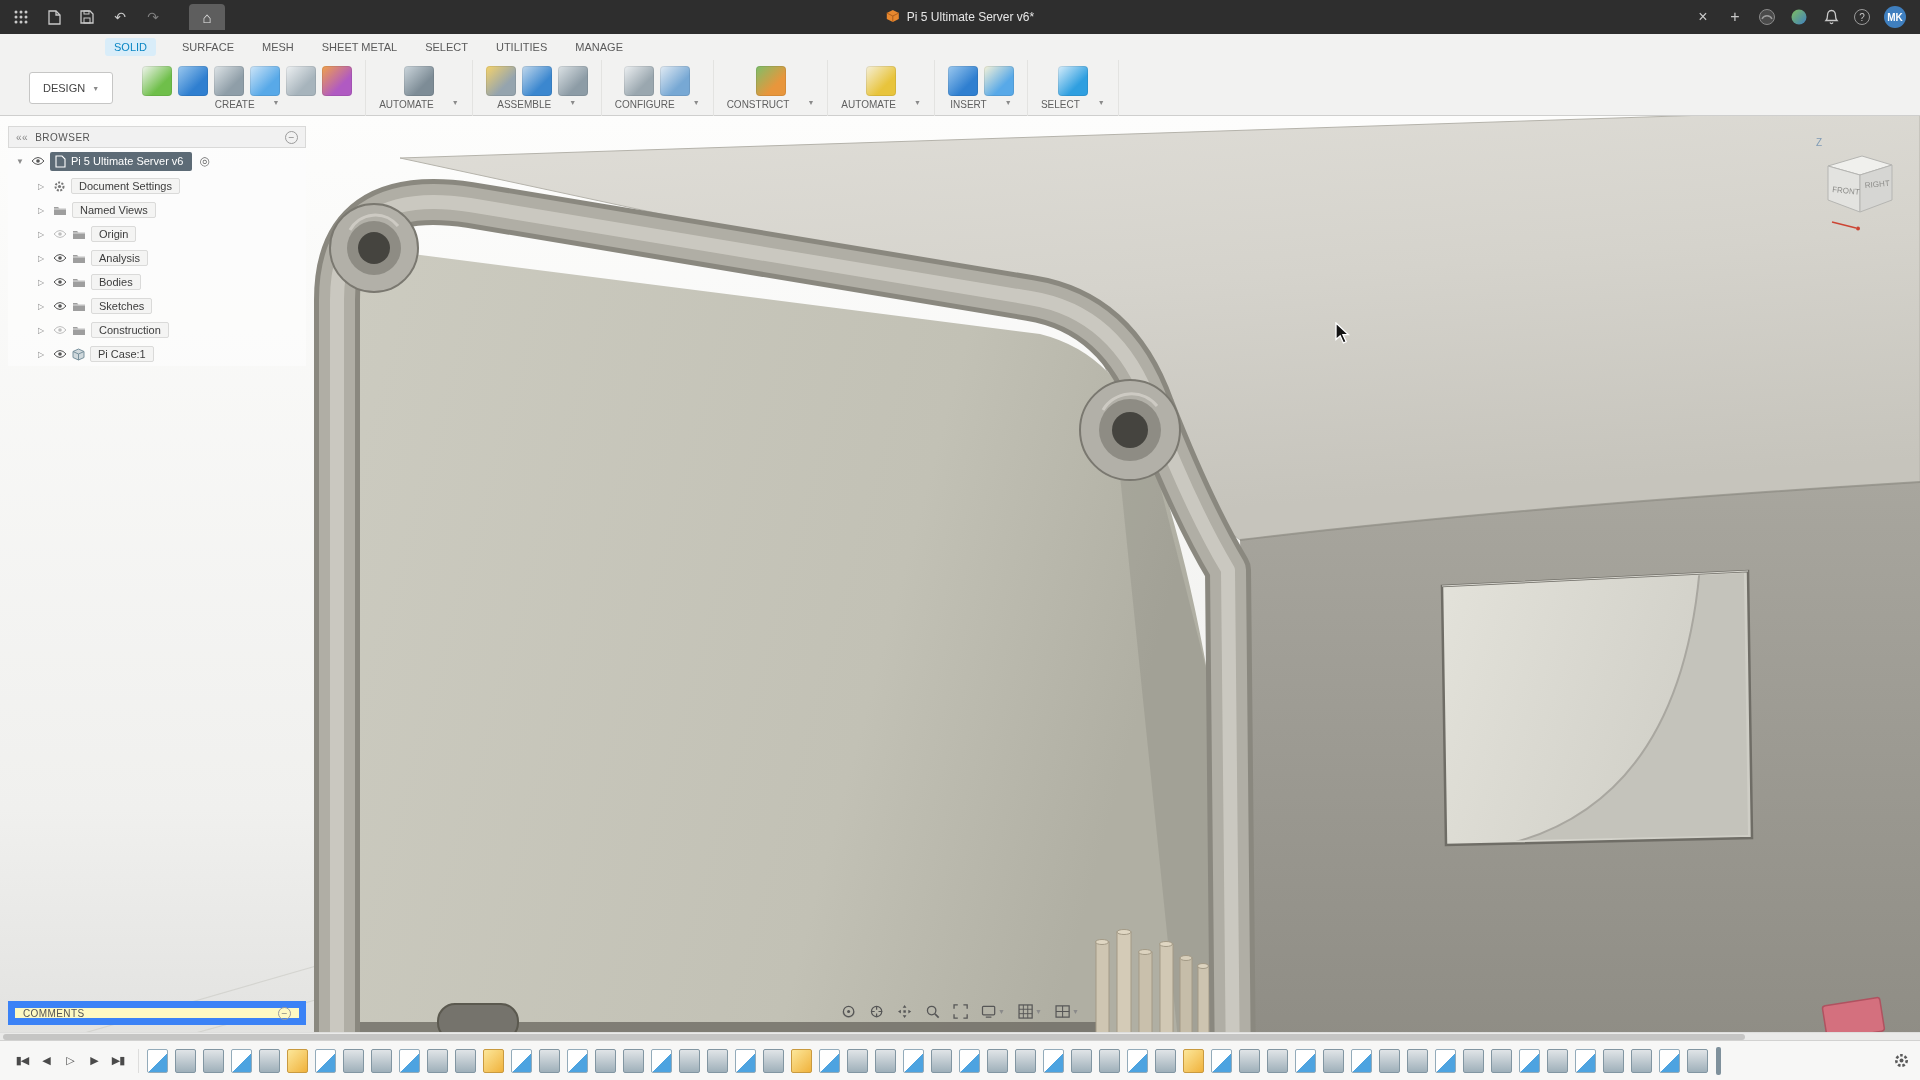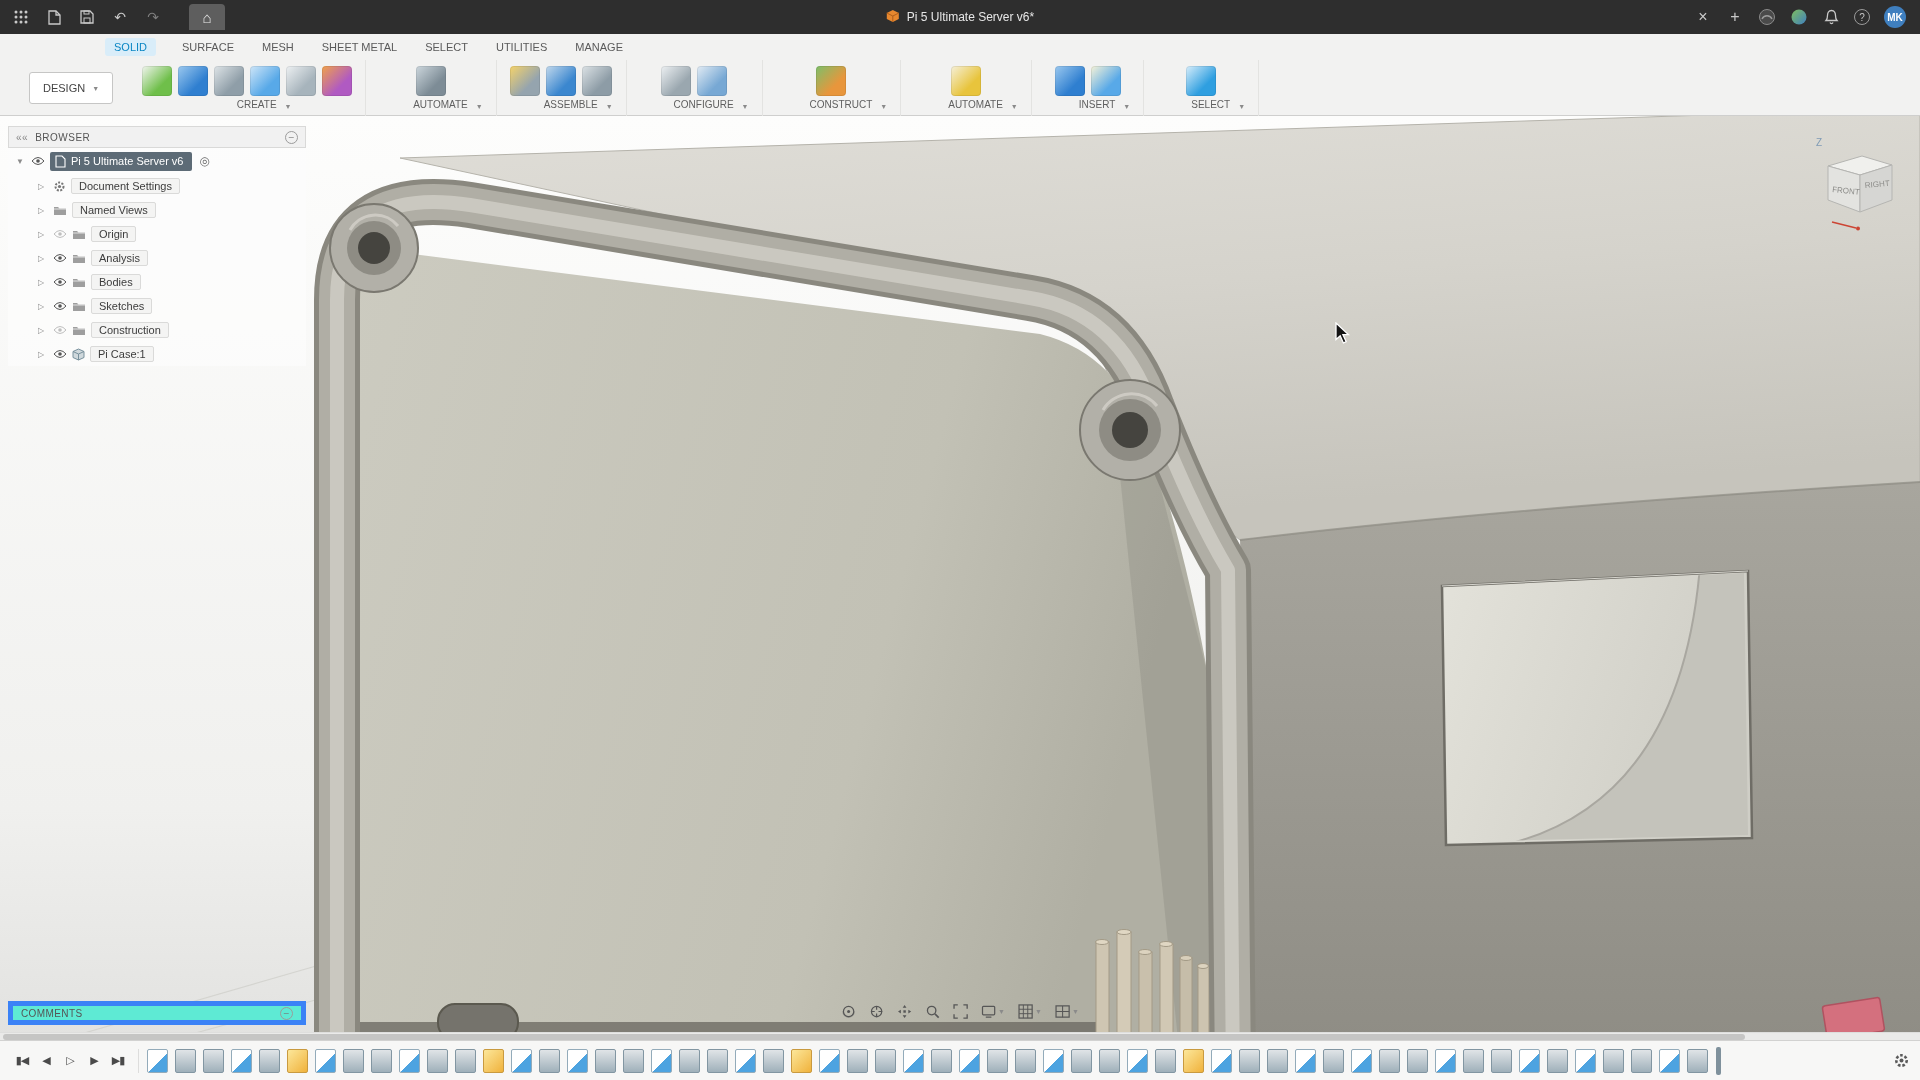--- a/index.html
+++ b/index.html
@@ -22,21 +22,21 @@
   #ribbon{height:82px;background:#f2f2f1;border-bottom:1px solid #cfcfce;position:relative;z-index:9;}
   #ribbon-tabs{display:flex;align-items:center;gap:24px;height:26px;padding-left:84px;font-size:11px;color:#5a5a5a;margin-left:21px;}
   .rtab{padding:3px 2px;cursor:default;}
   .rtab.active{color:#0b87c4;background:#d9edf9;border-radius:3px;padding:3px 9px;}
   #ribbon-tools{display:flex;align-items:stretch;height:56px;padding-left:29px;}
   .design-btn{align-self:center;background:#fff;border:1px solid #c6c6c5;border-radius:3px;padding:9px 13px;font-size:11px;color:#444;display:flex;align-items:center;gap:7px;margin-right:16px;}
   #toolbar-groups{display:flex;}
   .tgroup{display:flex;flex-direction:column;align-items:center;justify-content:center;padding:0 13px;border-right:1px solid #e3e3e1;}
   .gicons{display:flex;gap:6px;margin-bottom:3px;}
   .ticon{width:30px;height:30px;border-radius:4px;box-shadow:inset 0 0 0 1px rgba(0,0,0,.08);}
-  .glabel{font-size:10px;color:#5f5f5f;display:flex;align-items:flex-end;gap:8px;margin-left:34px;}
+  .glabel{font-size:10px;color:#5f5f5f;display:flex;align-items:flex-start;gap:18px;}
   .caret{font-size:7px;color:#8a8a8a;}
 
   
   #viewport{position:absolute;top:116px;left:0;width:1920px;height:924px;overflow:hidden;z-index:0;}
   #scene{position:absolute;left:0;top:0;}
   #viewcube{position:absolute;right:22px;top:18px;z-index:6;}
   .cursor{position:absolute;z-index:9;}
 
   
   #browser-panel{position:absolute;left:8px;top:126px;width:298px;z-index:5;font-size:11px;background:rgba(252,252,252,.72);}
@@ -45,21 +45,21 @@
   .circle-min{width:13px;height:13px;border:1px solid #9b9b9b;border-radius:50%;color:#777;font-size:9px;line-height:10px;text-align:center;}
   .brow-root{height:26px;display:flex;align-items:center;gap:5px;padding-left:8px;}
   .root-pill{background:#5d6b76;color:#fff;border-radius:2px;padding:3px 9px 3px 5px;display:flex;align-items:center;gap:5px;font-size:11px;}
   .brow{height:24px;display:flex;align-items:center;gap:5px;padding-left:30px;}
   .tri{color:#8b8b8b;font-size:8px;width:10px;}
   .beye,.bico{display:flex;align-items:center;}
   .blab{color:#3c3c3c;background:#f4f4f3;border:1px solid #dadad9;border-radius:2px;padding:1px 7px;font-size:11px;}
   .target-ico{color:#666;font-size:12px;margin-left:2px;}
 
   
-  #comments-bar{position:absolute;left:8px;top:1001px;width:298px;height:24px;background:#5eead4;border:5px solid #3b82f6;display:flex;align-items:center;justify-content:space-between;padding:0 8px;font-size:10px;color:#555;letter-spacing:.4px;z-index:5;}
+  #comments-bar{position:absolute;left:8px;top:1001px;width:298px;height:24px;background:#fef9c3;border:7px solid #3b82f6;display:flex;align-items:center;justify-content:space-between;padding:0 8px;font-size:10px;color:#555;letter-spacing:.4px;z-index:5;}
 
   
   #navbar{position:absolute;left:50%;transform:translateX(-50%);top:1004px;display:flex;align-items:center;gap:13px;z-index:5;color:#565656;}
   .nav-ico{display:flex;align-items:center;gap:2px;}
   .nav-ico svg{width:15px;height:15px;}
 
   
   #scrollbar{position:absolute;left:0;right:0;top:1032px;height:8px;background:#eaeae9;border-top:1px solid #dededd;z-index:4;}
   #scrollbar .thumb{position:absolute;left:3px;top:1px;width:1742px;height:6px;background:#c5c5c4;border-radius:3px;}
 

